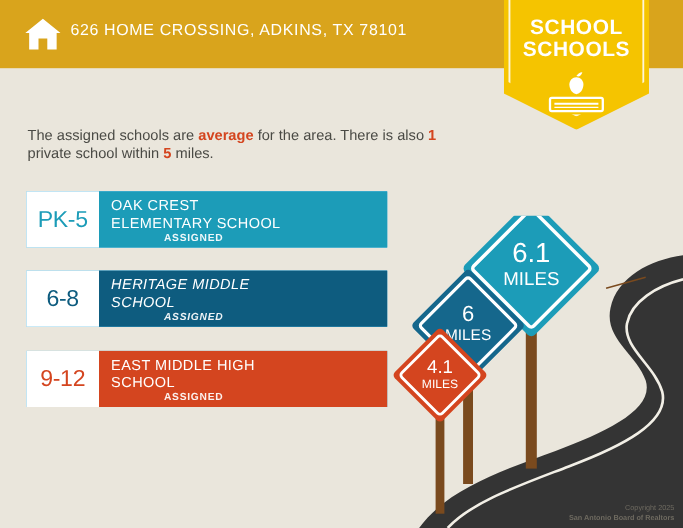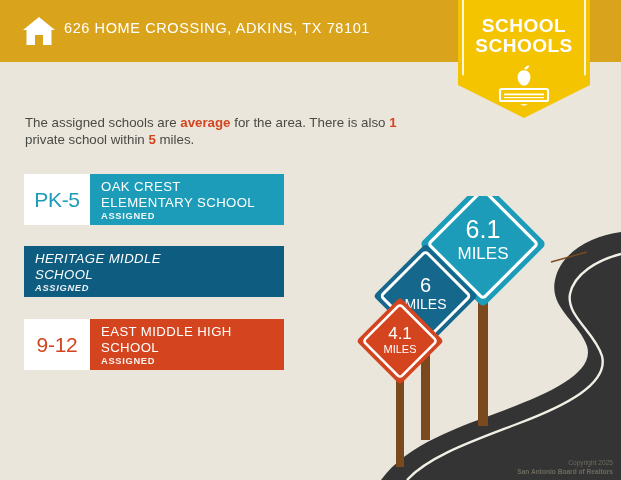--- a/index.html
+++ b/index.html
@@ -74,21 +74,21 @@
     width: 400px;
     color: #4A4A45;
     font-size: 13.3px;
     line-height: 17px;
   }
   .hl { color: #D4451F; font-weight: bold; }
 
   
   .school-row {
     position: absolute; left: 24px;
-    width: 260px; height: 51px;
+    width: 328px; height: 51px;
     display: flex;
     background: #0ea5e9;
   }
   #school-row-0 { top: 174px; }
   #school-row-1 { top: 246px; }
   #school-row-2 { top: 319px; }
 
   .grade-box {
     width: 66px;
     flex: 0 0 66px;
@@ -107,20 +107,21 @@
     font-size: 13.2px;
     line-height: 15.5px;
     letter-spacing: 0.4px;
   }
   .school-status {
     font-size: 9.3px;
     font-weight: bold;
     letter-spacing: 0.7px;
     margin-top: 1px;
     color: rgba(255,255,255,0.92);
+    margin-left: 48px;
   }
 
   
   #road-scene {
     position: absolute; left: 355px; top: 196px;
     width: 266px; height: 284px;
     overflow: hidden;
   }
 
   
@@ -196,20 +197,21 @@
     <div class="info-box" style="background: rgb(28, 156, 184);">
       <div class="school-name">
         <div>OAK CREST</div>
         <div>ELEMENTARY SCHOOL</div>
       </div>
       <div class="school-status">ASSIGNED</div>
     </div>
   </div>
 
   <div class="school-row" id="school-row-1">
+    <div class="grade-box" style="color: rgb(14, 92, 127);">6-8</div>
     <div class="info-box" style="background: rgb(14, 92, 127); font-style: italic;">
       <div class="school-name">
         <div>HERITAGE MIDDLE</div>
         <div>SCHOOL</div>
       </div>
       <div class="school-status">ASSIGNED</div>
     </div>
   </div>
 
   <div class="school-row" id="school-row-2">

